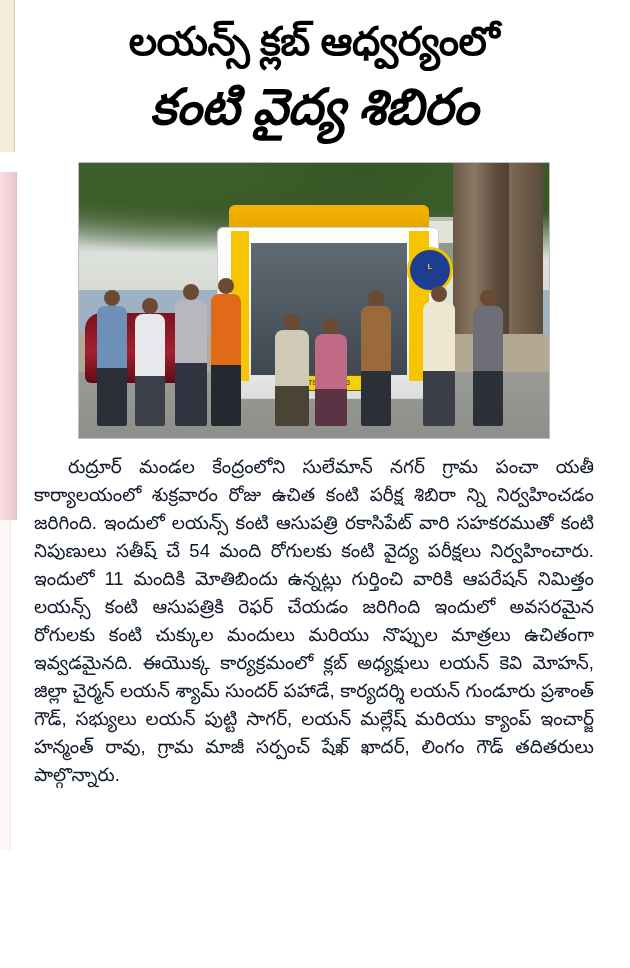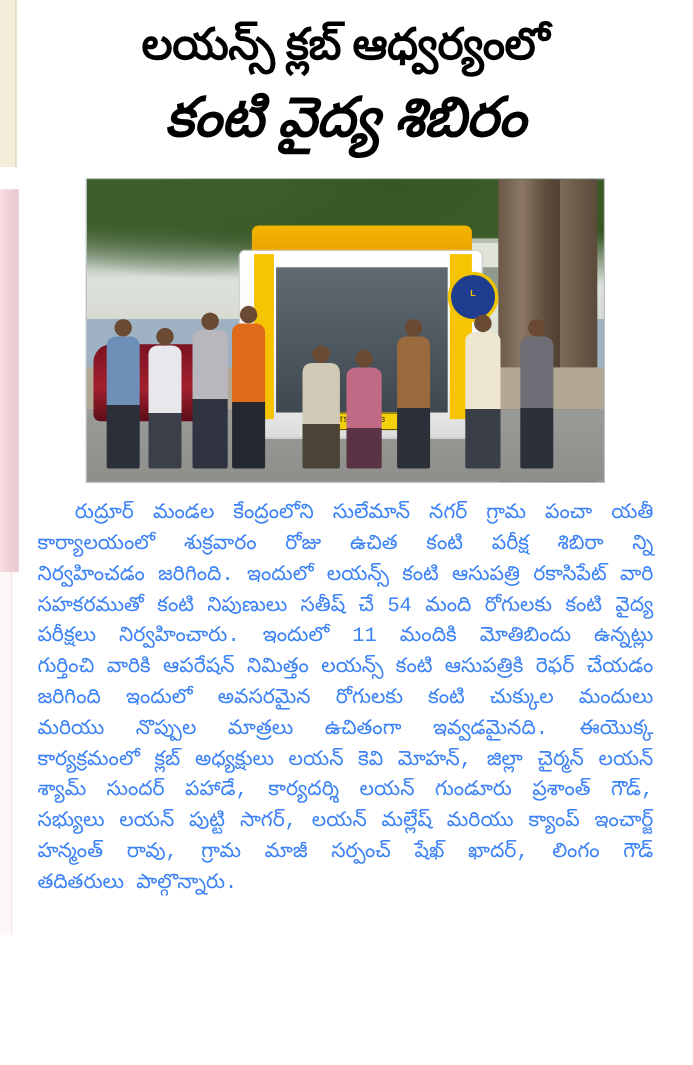--- a/index.html
+++ b/index.html
@@ -177,24 +177,24 @@
   .caption {
     text-align: center;
     font-size: 13px;
     font-weight: bold;
     color: #111;
     margin-top: 12px;
   }
 
   .article {
     margin: 14px 16px 0 16px;
-    font-family: Liberation Mono, monospace;
+    font-family: Liberation Sans, sans-serif;
     font-size: 18.5px;
     line-height: 28px;
-    color: #3b82f6;
+    color: #0f172a;
     text-align: justify;
     text-justify: inter-word;
     hyphens: none;
   }
   .article .indent { display: inline-block; width: 34px; }
 </style>
 </head>
 <body>
 
 <div class="left-strip-top"></div>

